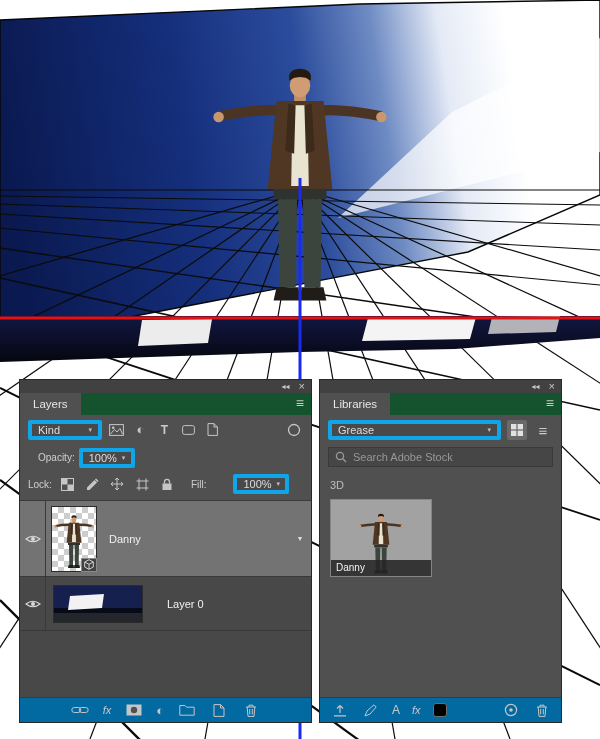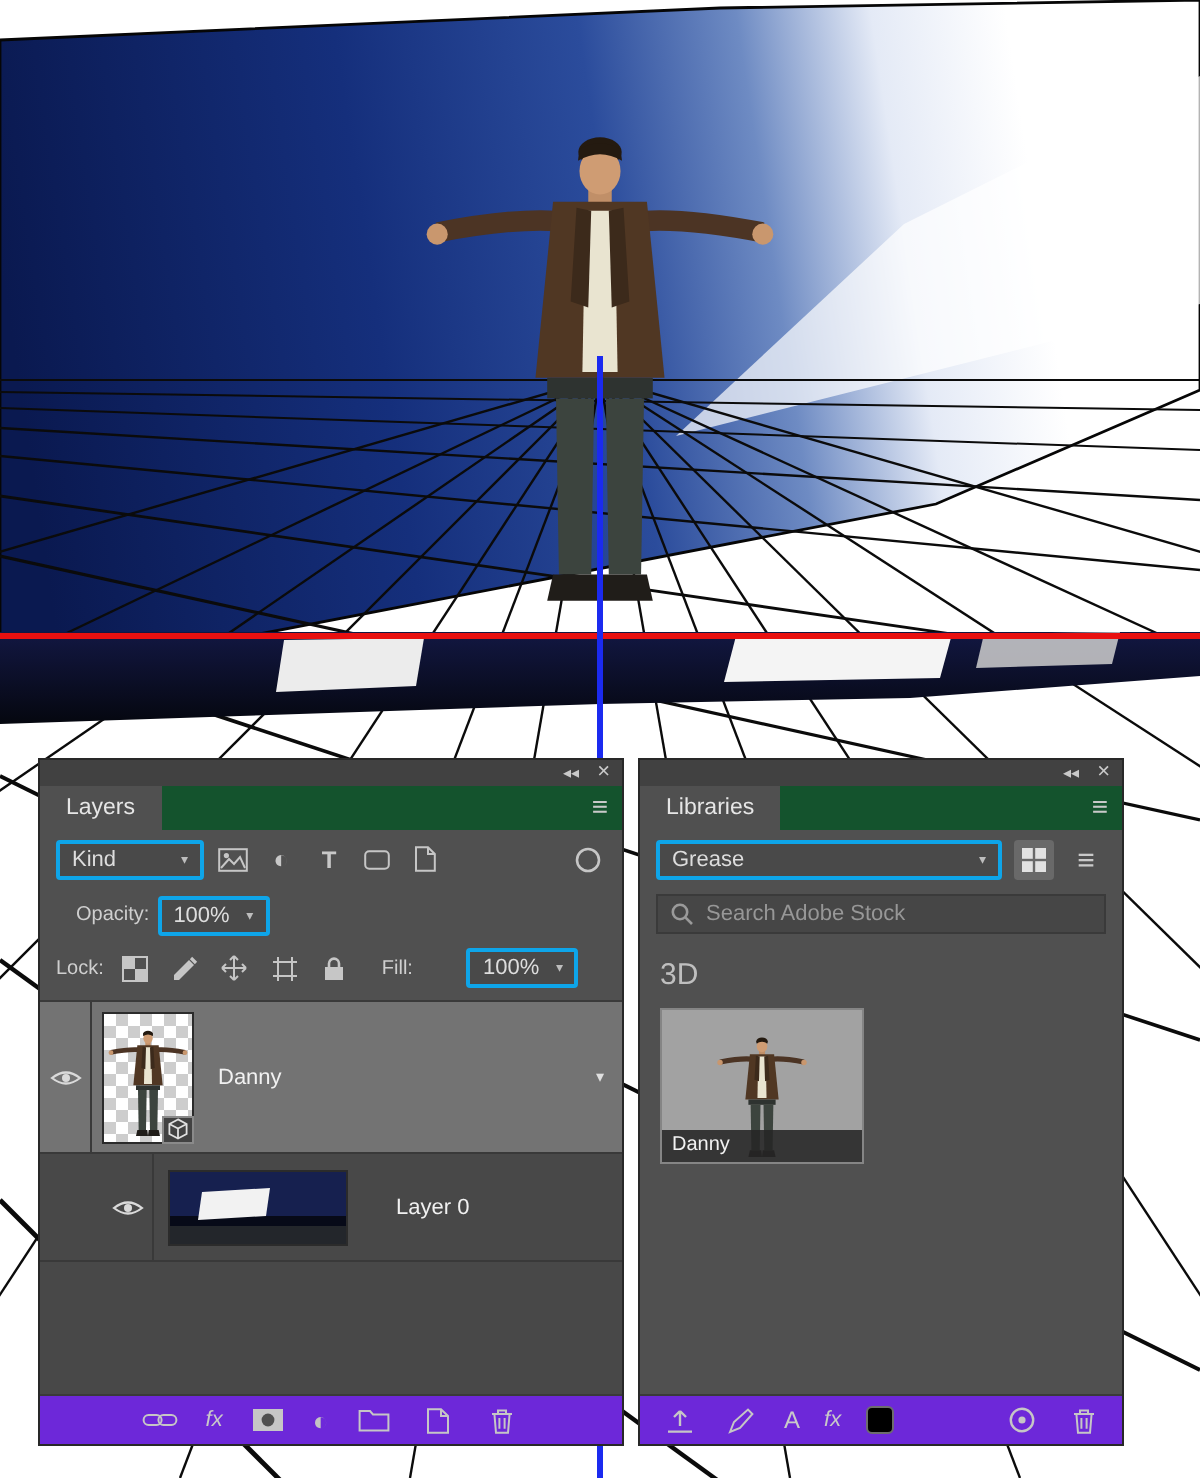--- a/index.html
+++ b/index.html
@@ -23,21 +23,21 @@
             flex:none; }
   .tab { height:22px; padding:0 13px; background:#505050; color:#e6e6e6; font-size:11.5px;
          line-height:22px; }
   .menu-icon { position:absolute; right:7px; top:2px; font-size:14px; color:#c9c9c9; }
 
   .row { display:flex; align-items:center; padding:0 8px; flex:none; }
   .filter-row { height:29px; gap:5px; }
   .blend-row  { height:27px; }
   .lock-row   { height:26px; gap:6px; }
 
-  .dropdown { height:20px; background:#494949; border:2px solid #0ea5e9; border-radius:2px;
+  .dropdown { height:20px; background:#494949; border:4px solid #0ea5e9; border-radius:2px;
               display:flex; align-items:center; justify-content:space-between; padding:0 6px;
               color:#dddddd; font-size:11px; white-space:nowrap; }
   .dd-arrow { font-size:7px; color:#bdbdbd; margin-left:5px; }
   .kind-dd  { width:74px; }
   .blend-dd { width:103px; }
   .small-dd { width:56px; }
   .lib-dd   { flex:1; }
 
   .icon-btn { width:19px; height:19px; display:flex; align-items:center; justify-content:center;
               color:#c8c8c8; }
@@ -47,21 +47,21 @@
 
   .lbl { font-size:10px; color:#cfcfcf; }
   .op-lbl   { margin-left:10px; margin-right:4px; }
   .fill-lbl { margin-left:8px;  margin-right:21px; }
 
   .layer-list { flex:1; background:#484848; border-top:1px solid #3a3a3a; margin-top:3px;
                 display:flex; flex-direction:column; overflow:hidden; }
   .layer-row { display:flex; align-items:center; border-bottom:1px solid #393939; position:relative; }
   .row-danny  { height:76px; background:#737373; }
   .row-curves { height:48px; }
-  .row-layer0 { height:54px;padding-left:31px; }
+  .row-layer0 { height:54px; }
   .eye-col { width:26px; align-self:stretch; display:flex; align-items:center; justify-content:center;
              border-right:1px solid #393939; flex:none; }
   .danny-thumb { width:46px; height:66px; margin-left:5px; border:1px solid #2b2b2b; position:relative;
                  background-color:#fff;
                  background-image:
                    linear-gradient(45deg,#cdcdcd 25%,transparent 25%,transparent 75%,#cdcdcd 75%),
                    linear-gradient(45deg,#cdcdcd 25%,transparent 25%,transparent 75%,#cdcdcd 75%);
                  background-size:12px 12px; background-position:0 0,6px 6px;
                  display:flex; align-items:flex-end; justify-content:center; flex:none; }
   .badge-3d { position:absolute; right:-1px; bottom:-1px; width:16px; height:14px; background:#424242;
@@ -70,36 +70,36 @@
   .row-chevron { position:absolute; right:9px; color:#e0e0e0; font-size:8px; }
   .adj-thumb { width:26px; height:26px; margin-left:7px; border:1px solid #2b2b2b; background:#c6c6c6;
                display:flex; align-items:center; justify-content:center; flex:none; }
   .link-col { margin:0 3px; display:flex; flex:none; }
   .mask-thumb { width:44px; height:30px; background:#fdfdfd; border:1px solid #2b2b2b; flex:none; }
   .curves-name { margin-left:28px; }
   .layer0-thumb { width:90px; height:38px; margin-left:7px; border:1px solid #2b2b2b; flex:none; }
   .layer0-name { margin-left:24px; }
   .list-filler { flex:1; }
 
-  .panel-footer { height:25px; border-top:1px solid #3a3a3a; background:#6d28d9; display:flex;
+  .panel-footer { height:25px; border-top:1px solid #3a3a3a; background:#0369a1; display:flex;
                   align-items:center; justify-content:center; gap:13px; color:#c4c4c4; flex:none; }
   .fx-label { font-size:11px; font-style:italic; color:#c9c9c9; }
   .a-label  { font-size:12px; color:#c9c9c9; }
 
   .lib-row { height:30px; gap:6px; }
   .view-btn { width:20px; height:20px; display:flex; align-items:center; justify-content:center;
               color:#c9c9c9; font-size:15px; }
   .view-active { background:#696969; border-radius:2px; }
   .search-row { height:24px; }
   .search-box { flex:1; height:20px; background:#464646; border:1px solid #3a3a3a; display:flex;
                 align-items:center; gap:6px; padding:0 6px; }
   .search-input { flex:1; background:transparent; border:none; outline:none; font-size:11px;
                   color:#cfcfcf; font-family:"Liberation Sans",sans-serif; }
   .search-input::placeholder { color:#979797; }
-  .section-lbl { font-size:15px; color:#bfbfbf; margin:10px 0 8px 10px; flex:none; }
+  .section-lbl { font-size:11px; color:#bfbfbf; margin:10px 0 8px 10px; flex:none; }
   .asset-card { width:102px; height:78px; margin-left:10px; position:relative; background:#a2a2a2;
                 border:1px solid #858585; flex:none; }
   .asset-img { position:absolute; inset:0; display:flex; align-items:flex-end; justify-content:center;
                padding-bottom:1px; }
   .asset-name { position:absolute; left:0; right:0; bottom:0; height:16px; background:rgba(38,38,38,.88);
                 color:#f2f2f2; font-size:10px; line-height:16px; padding-left:5px; }
   .lib-footer { justify-content:flex-start; padding:0 10px; gap:12px; }
   .lib-spacer { flex:1; }
   .swatch { width:14px; height:14px; border-radius:3px; border:1px solid #6d6d6d; background:#000; }
 </style>

